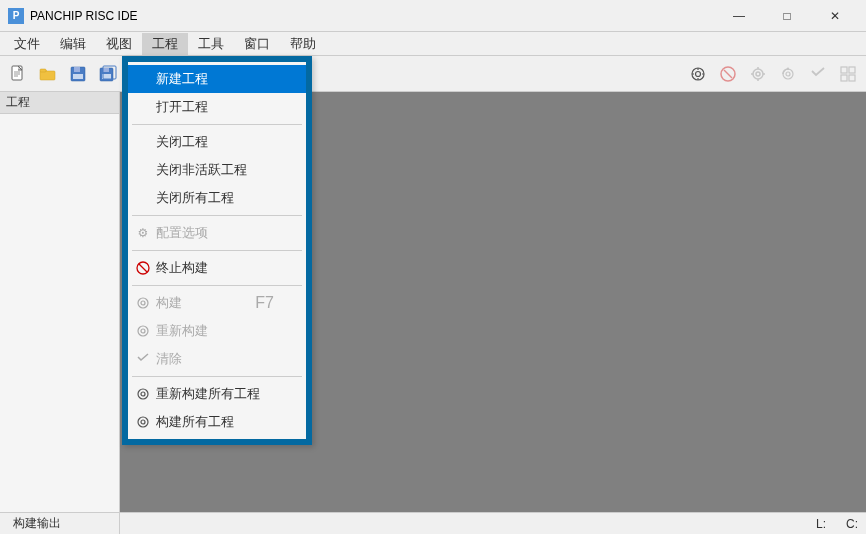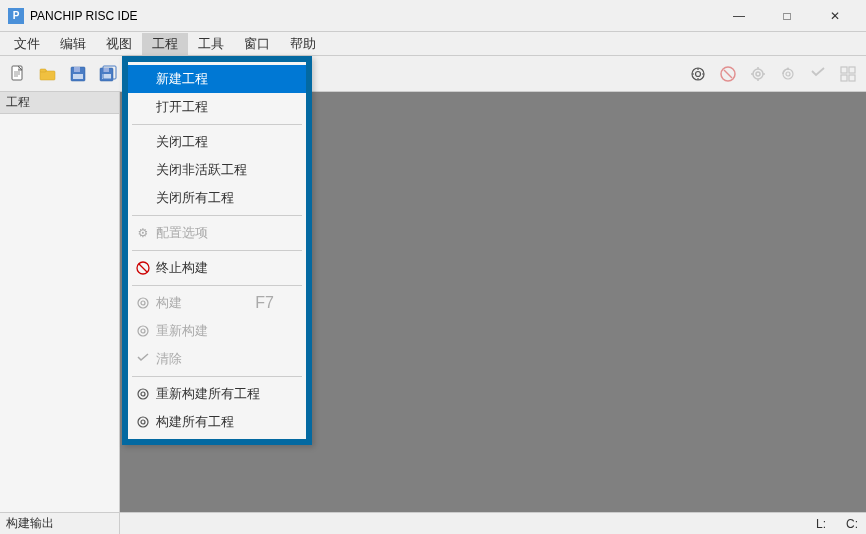--- a/index.html
+++ b/index.html
@@ -142,21 +142,21 @@
     
     .bottom-bar {
       height: 22px;
       background: #f0f0f0;
       border-top: 1px solid #ccc;
       display: flex;
       align-items: center;
     }
     .bottom-left {
       width: 120px;
-      padding: 0 6px;
+      padding: 0 13px;
       font-size: 12px;
       color: #333;
       border-right: 1px solid #ccc;
       height: 100%;
       display: flex;
       align-items: center;
     }
     .bottom-right {
       flex: 1;
       display: flex;

